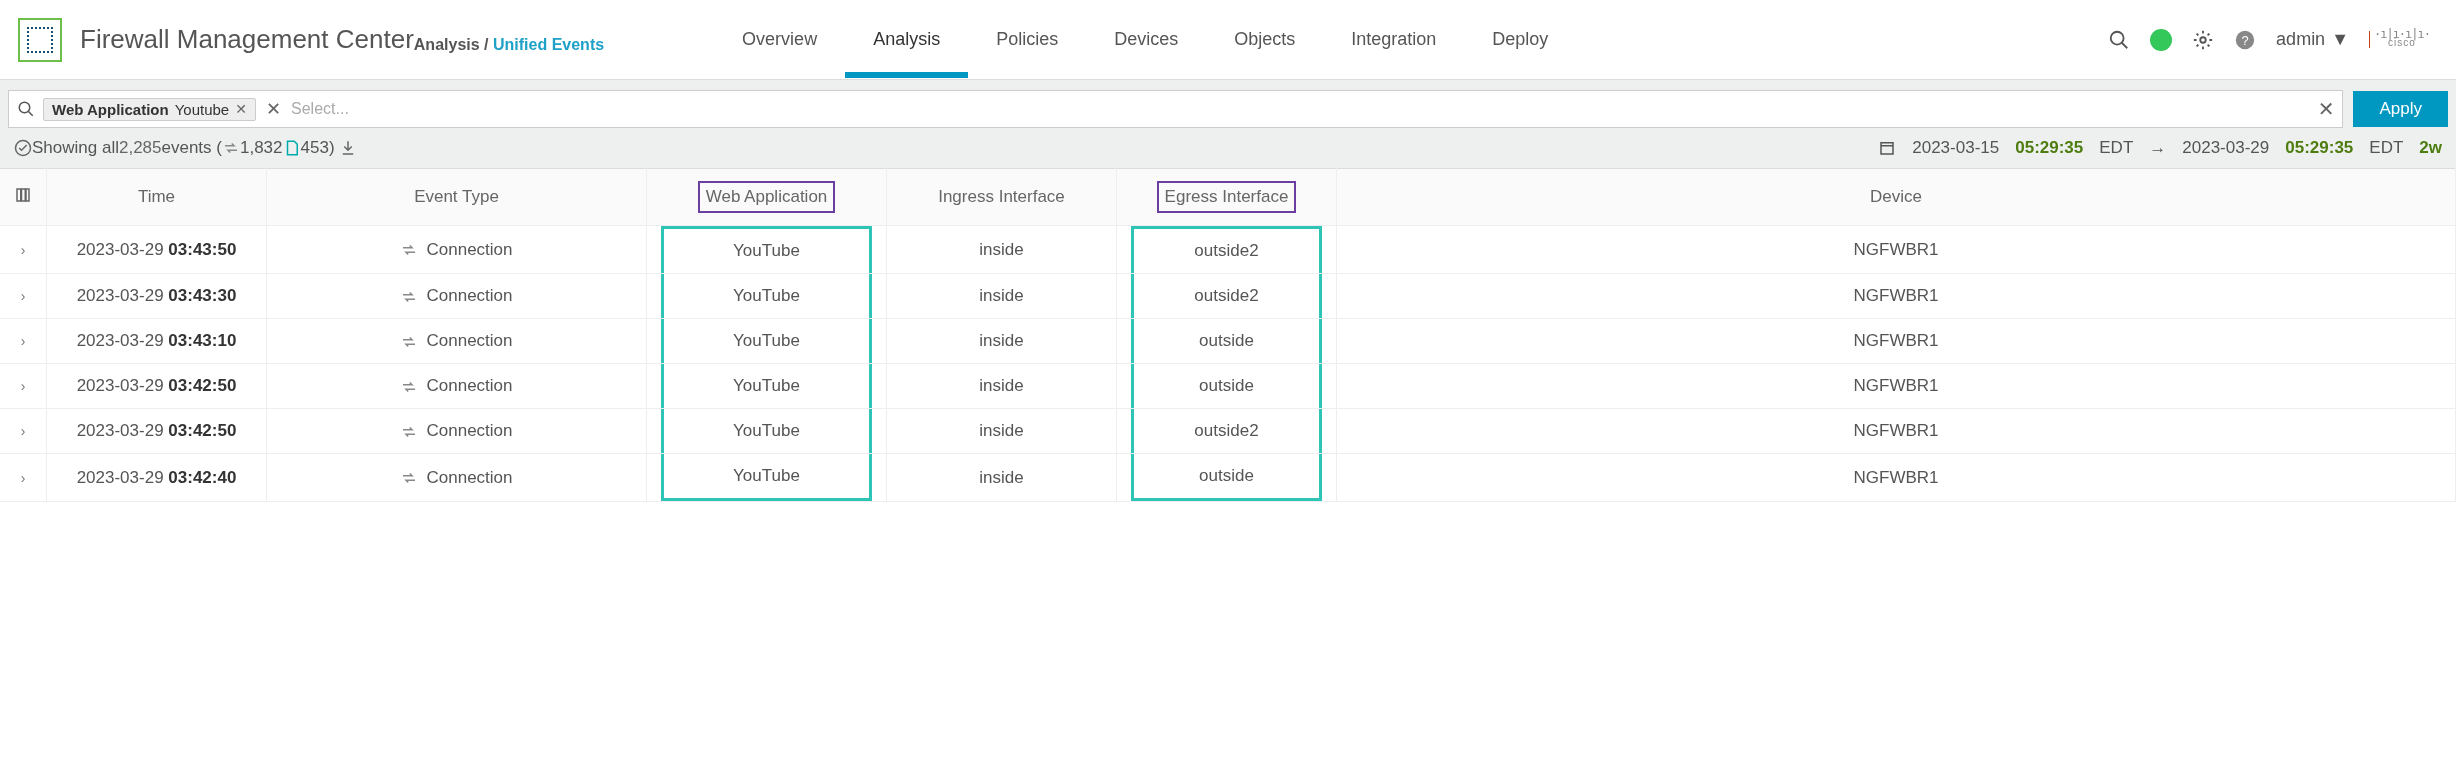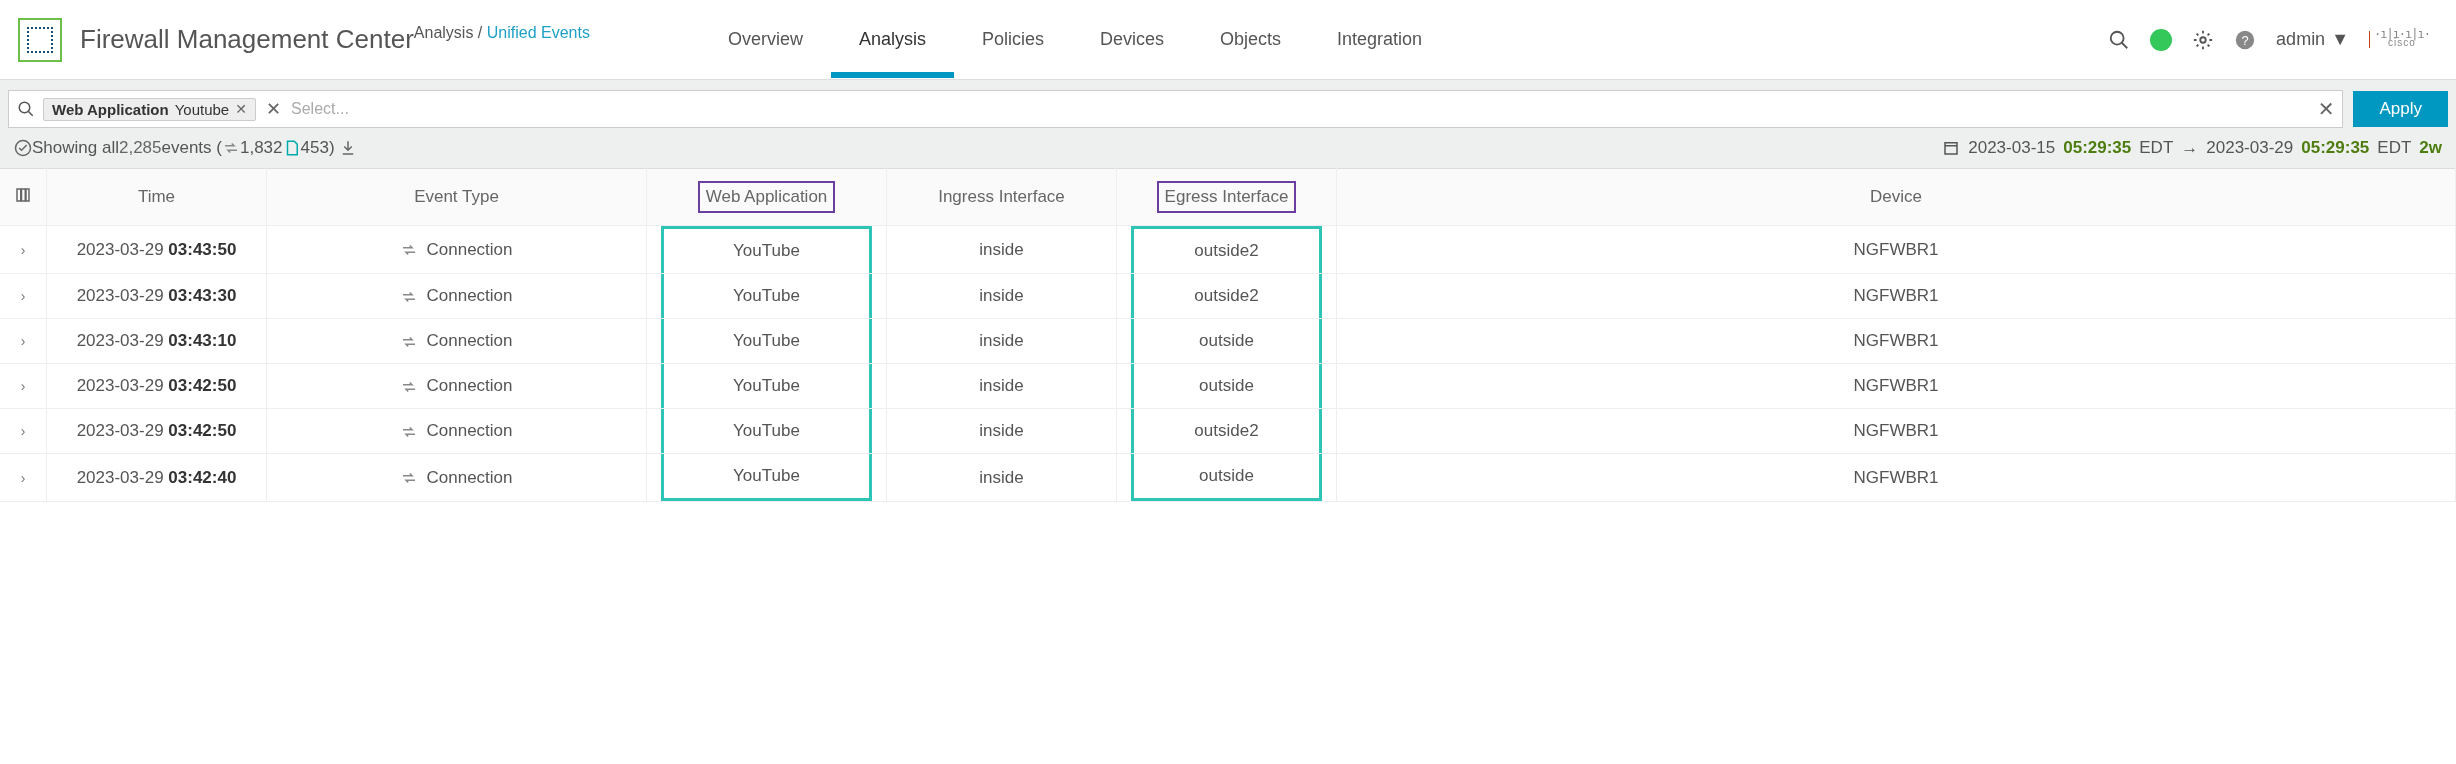--- a/index.html
+++ b/index.html
@@ -4,21 +4,21 @@
 <style>
   * { margin: 0; padding: 0; box-sizing: border-box; }
   body { font-family: Arial, Helvetica, sans-serif; font-size: 14px; color: #555; width: 2456px; background:#fff; }
 
   
   .header-bar { display:flex; align-items:center; border-bottom:1px solid #ddd; height:80px; padding:0 10px; }
   .logo-box { width:44px; height:44px; border:2px solid #6cc04a; display:flex; align-items:center; justify-content:center; margin:0 18px 0 8px;}
   .logo-inner { width:26px; height:26px; border:2px dotted #1a4d6b; }
   .title-block { display:flex; flex-direction:row; }
   .title-block h1 { font-size:26px; font-weight:400; color:#555; }
-  .breadcrumb { font-size:16px; color:#555; margin-top:0;}
+  .breadcrumb { font-size:16px; color:#555; margin-top:12px;font-weight:bold;}
   .breadcrumb a { color:#1ea1c7; text-decoration:none; }
   .nav { display:flex; margin-left:110px; }
   .nav-item { font-size:18px; color:#555; padding:28px 28px; cursor:pointer; }
   .nav-item.active { border-bottom:6px solid #0097c0; padding-bottom:22px; color:#333;}
   .header-right { margin-left:auto; display:flex; align-items:center; gap:20px; padding-right:16px; }
   .icon { width:22px; height:22px; fill:#666; }
   .status-dot { width:22px; height:22px; border-radius:50%; background:#34c759; display:inline-block; }
   .user-menu { font-size:18px; color:#555; display:flex; align-items:center; gap:6px; }
   .cisco-logo { font-size:10px; color:#888; letter-spacing:-1px; border-left:1px solid #c2410c; padding-left:4px; }
   .cisco-dots { font-family:monospace; line-height:6px; font-size:12px; }
@@ -31,21 +31,21 @@
   .filter-chip { background:#eee; border:1px solid #ccc; border-radius:2px; padding:2px 8px; display:flex; align-items:center; gap:6px; font-size:15px; color:#333;}
   .chip-name { font-weight:700; }
   .chip-x { color:#666; cursor:pointer; font-size:14px; }
   .clear-x { color:#666; cursor:pointer; font-size:18px; margin:0 10px;}
   .select-text { color:#aaa; font-size:16px; flex:1; }
   .right-x { color:#666; font-size:20px; cursor:pointer; }
   .apply-btn { background:#0097c0; color:#fff; border:none; height:36px; padding:0 26px; font-size:17px; cursor:pointer; }
 
   .status-row { display:flex; align-items:center; padding:10px 6px 6px; font-size:17px; color:#555;}
   .status-row .left { display:flex; align-items:center; gap:0; }
-  .status-row .right { margin-left:auto; display:flex; align-items:center; gap:8px;}
+  .status-row .right { margin-left:auto; display:flex; align-items:center; gap:16px;}
   .status-row b { font-weight:700; color:#4d7c0f; }
   .thin { color:#666; }
   .mini-icon { width:18px; height:18px; fill:#666; }
   .teal-icon { fill:#0aa; stroke:#0aa; }
 
   
   table { border-collapse:collapse; width:100%; background:#fff; }
   th, td { text-align:center; padding:12px 14px; border-right:1px solid #eee; border-bottom:1px solid #eee; font-size:17px; color:#555;}
   th { background:#fafafa; font-weight:400; color:#666; border-top:1px solid #ddd; }
   tr td:first-child, tr th:first-child { width:40px; text-align:center; }
@@ -83,20 +83,21 @@
     </div>
   </div>
 
   <div class="nav">
     <div class="nav-item">Overview</div>
     <div class="nav-item active">Analysis</div>
     <div class="nav-item">Policies</div>
     <div class="nav-item">Devices</div>
     <div class="nav-item">Objects</div>
     <div class="nav-item">Integration</div>
+    <div class="nav-item">Deploy</div>
   </div>
 
   <div class="header-right">
     <svg class="icon" viewBox="0 0 24 24">
         <circle cx="10" cy="10" r="7" stroke="#555" stroke-width="2" fill="none"></circle>
         <line x1="15" y1="15" x2="21" y2="21" stroke="#555" stroke-width="2"></line>
       </svg>
     <span class="status-dot"></span>
     <svg class="icon" viewBox="0 0 24 24">
         <circle cx="12" cy="12" r="3" fill="none" stroke="#555" stroke-width="2"></circle>

